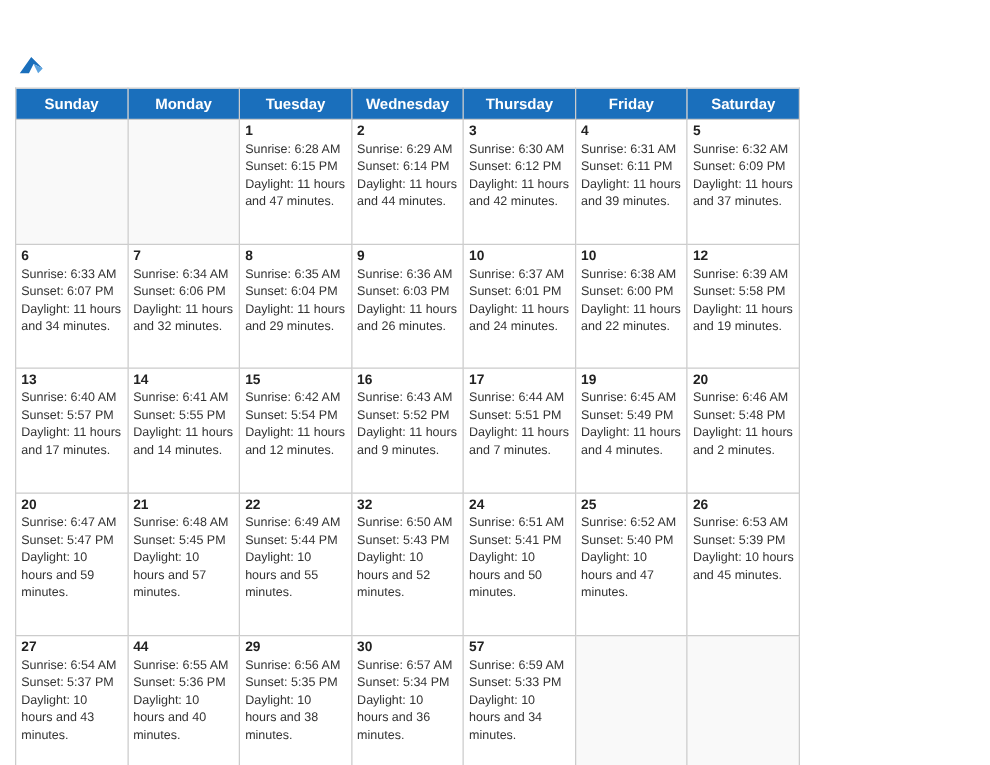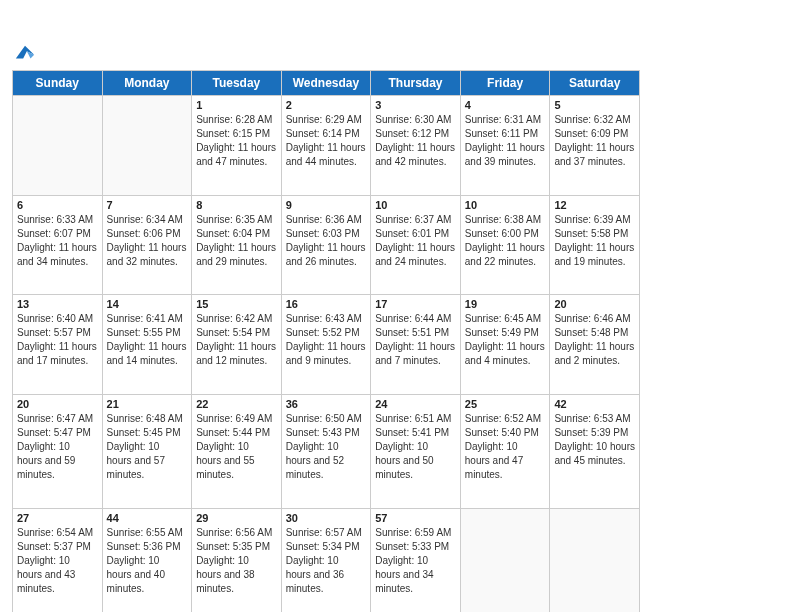--- a/index.html
+++ b/index.html
@@ -227,33 +227,33 @@
           </td>
           <td>
             <span class="day-num">21</span>
             <div class="day-info">Sunrise: 6:48 AM<br>Sunset: 5:45 PM<br>Daylight: 10 hours and 57 minutes.</div>
           </td>
           <td>
             <span class="day-num">22</span>
             <div class="day-info">Sunrise: 6:49 AM<br>Sunset: 5:44 PM<br>Daylight: 10 hours and 55 minutes.</div>
           </td>
           <td>
-            <span class="day-num">36</span>
+            <span class="day-num">32</span>
             <div class="day-info">Sunrise: 6:50 AM<br>Sunset: 5:43 PM<br>Daylight: 10 hours and 52 minutes.</div>
           </td>
           <td>
             <span class="day-num">24</span>
             <div class="day-info">Sunrise: 6:51 AM<br>Sunset: 5:41 PM<br>Daylight: 10 hours and 50 minutes.</div>
           </td>
           <td>
             <span class="day-num">25</span>
             <div class="day-info">Sunrise: 6:52 AM<br>Sunset: 5:40 PM<br>Daylight: 10 hours and 47 minutes.</div>
           </td>
           <td>
-            <span class="day-num">42</span>
+            <span class="day-num">26</span>
             <div class="day-info">Sunrise: 6:53 AM<br>Sunset: 5:39 PM<br>Daylight: 10 hours and 45 minutes.</div>
           </td>
         </tr>
         <tr>
           <td>
             <span class="day-num">27</span>
             <div class="day-info">Sunrise: 6:54 AM<br>Sunset: 5:37 PM<br>Daylight: 10 hours and 43 minutes.</div>
           </td>
           <td>
             <span class="day-num">44</span>

